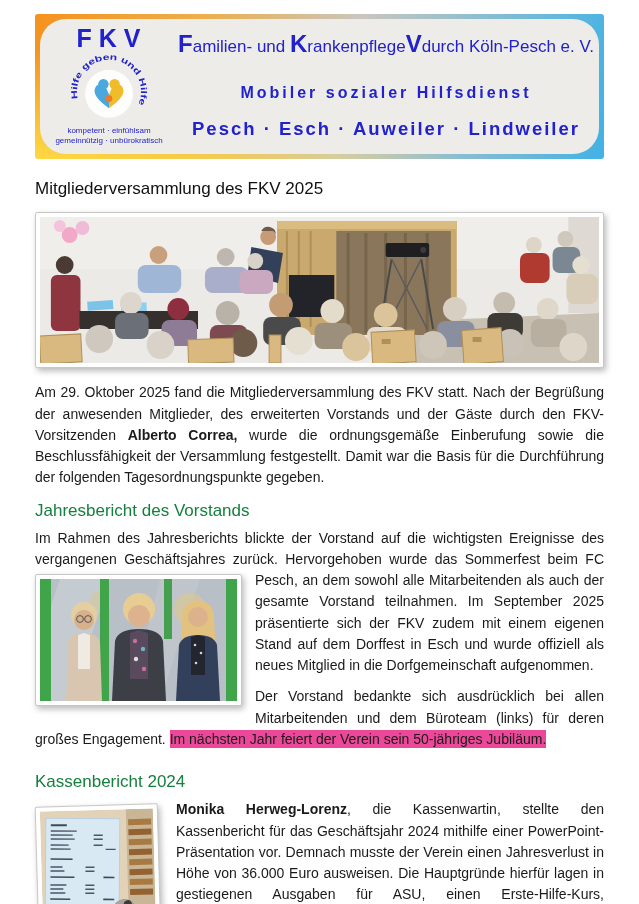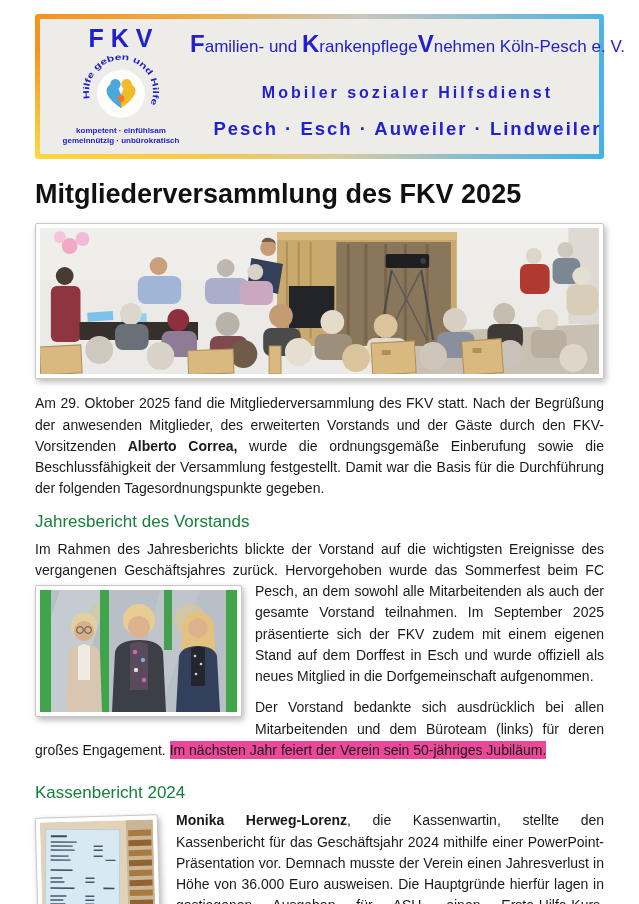--- a/index.html
+++ b/index.html
@@ -8,34 +8,34 @@
   .page { width:639px; min-height:904px; margin:0 auto; background:#fff; padding:14px 35px 20px 35px; }
 
   
   .banner-frame{
     padding:5px;
     background:
       linear-gradient(to top right, rgba(255,224,70,.9), rgba(255,224,70,0) 38%),
       linear-gradient(100deg,#F5921E 0%,#EDAE49 28%,#C9C6BE 55%,#41B2E5 100%);
     border-radius:3px;
   }
-  .banner{ background:#EDECE8; display:grid; grid-template-columns:138px 1fr; padding:6px 12px 8px 12px; min-height:124px; }
+  .banner{ background:#EDECE8; display:grid; grid-template-columns:138px 1fr; padding:6px 12px 8px 0; min-height:124px;border-radius:26px; }
   .logo-col{ text-align:center; }
   .fkv-abbr{ color:#2121CE; font-weight:700; font-size:25px; letter-spacing:7px; line-height:1.05; padding-left:6px; }
   .logo-svg{ width:80px; height:80px; display:block; margin:-2px auto 0 auto; }
-  .taglines{ color:#2121CE; font-weight:700; font-size:8px; line-height:1.25; margin-top:-3px; }
+  .taglines{ color:#2121CE; font-weight:400; font-size:8px; line-height:1.25; margin-top:-3px; }
   .title-col{ text-align:center; color:#2121CE; padding-top:6px; }
   .org-name{ font-size:17px; line-height:1.1; white-space:nowrap; }
   .org-name .big{ font-size:24px; font-weight:700; }
   .line2{ font-weight:700; font-size:16px; letter-spacing:3px; margin-top:27px; }
   .line3{ font-weight:700; font-size:13px; margin-top:5px; }
   .line4{ font-weight:700; font-size:18.5px; letter-spacing:2px; margin-top:16px; white-space:nowrap; }
 
   
-  h1{ font-size:27px; font-weight:700; color:#111; margin:20px 0 13px 0; letter-spacing:0; }
+  h1{ font-size:17px; font-weight:400; color:#111; margin:20px 0 13px 0; letter-spacing:0; }
   h2{ font-size:17px; font-weight:400; color:#15803d; margin:12px 0 7px 0; clear:both; }
   p{ font-size:14px; line-height:1.52; text-align:justify; margin:0 0 10px 0; }
   b{ font-weight:700; }
   mark{ background:#ec4899; color:#1a1a1a; padding:1px 0; }
 
   
   .photo-frame{ background:#fff; border:1px solid #C7C7C5; padding:4px; box-shadow:2px 3px 6px rgba(0,0,0,.28); border-radius:2px; }
   .hero{ margin:2px 0 14px 0; }
   .hero svg{ display:block; width:100%; height:146px; }
   .float-photo{ float:left; margin:4px 13px 6px 0; }
@@ -66,21 +66,21 @@
           <circle cx="43" cy="44" r="6.5" fill="#4AA8DC"></circle>
           <circle cx="57" cy="44" r="6.5" fill="#F0BC2A"></circle>
           <circle cx="50" cy="62" r="4.2" fill="#EE7A23"></circle>
         </svg>
         <div class="taglines">
           <div>kompetent · einfühlsam</div>
           <div>gemeinnützig · unbürokratisch</div>
         </div>
       </div>
       <div class="title-col">
-        <div class="org-name"><span class="big">F</span><span>amilien- und </span><span class="big">K</span><span>rankenpflege</span><span class="big">V</span><span>nehmen Köln-Pesch e. V.</span></div>
+        <div class="org-name"><span class="big">F</span><span>amilien- und </span><span class="big">K</span><span>rankenpflege</span><span class="big">V</span><span>durch Köln-Pesch e. V.</span></div>
         <div class="line2">Mobiler sozialer Hilfsdienst</div>
         <div class="line4">Pesch · Esch · Auweiler · Lindweiler</div>
       </div>
     </div>
   </div>
 
   <h1>Mitgliederversammlung des FKV 2025</h1>
 
   <div class="photo-frame hero">
     <svg viewBox="0 0 566 146" preserveAspectRatio="none">

